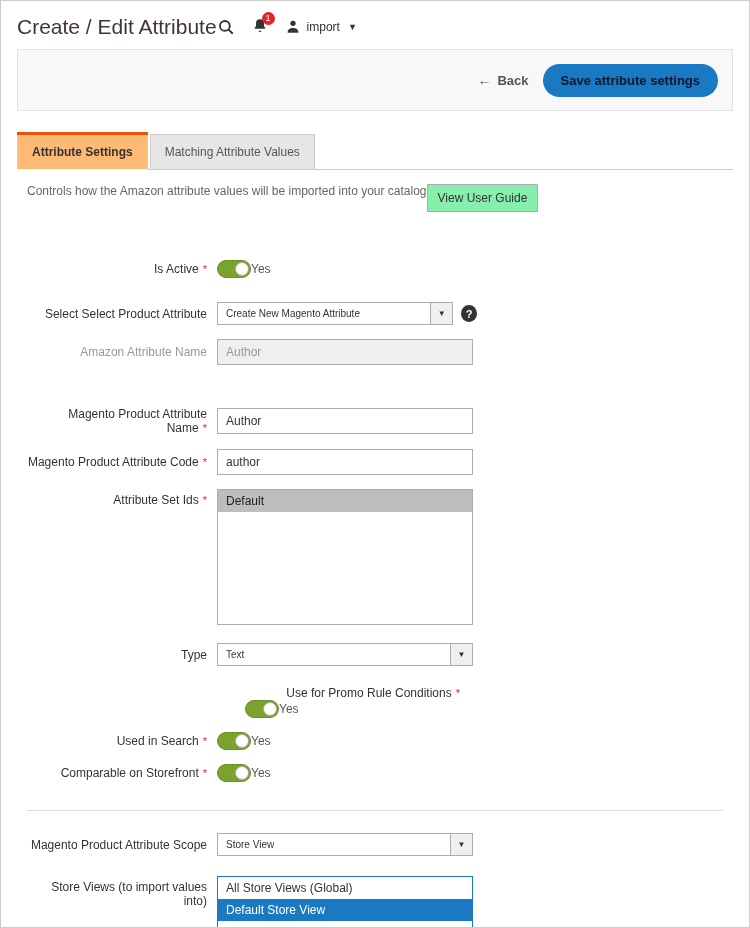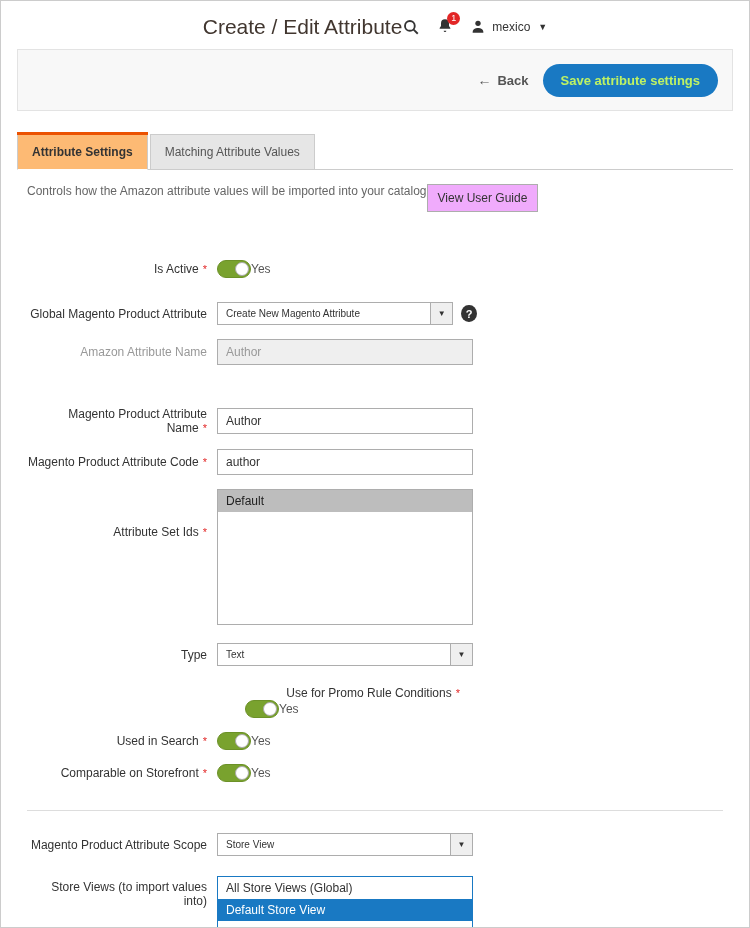--- a/index.html
+++ b/index.html
@@ -9,21 +9,21 @@
     color: #333;
     width: 750px;
     height: 928px;
     overflow: hidden;
     border: 1px solid #ccc;
   }
   .page { padding: 0 16px; }
   .header {
     display: flex;
     align-items: center;
-    justify-content: center;
+    justify-content: flex-start;
     padding: 14px 0 10px;
   }
   .page-title {
     font-size: 21px;
     font-weight: 400;
     color: #41362f;
   }
   .header-right {
     display: flex;
     align-items: center;
@@ -59,21 +59,21 @@
     font-weight: 600;
     color: #555;
     display: inline-flex;
     align-items: center;
     gap: 6px;
     cursor: pointer;
   }
   .back-btn .arrow { font-size: 14px; }
   .save-btn {
     background: #1979c3;
-    color: #bef264;
+    color: #0f172a;
     border: none;
     border-radius: 18px;
     padding: 9px 18px;
     font-size: 13px;
     font-weight: 600;
     cursor: pointer;
   }
 
   .tabs-row {
     display: flex;
@@ -107,21 +107,21 @@
   }
 
   .intro-row {
     display: flex;
     justify-content: flex-start;
     align-items: flex-start;
     padding: 14px 10px 0;
   }
   .intro-text { font-size: 12px; color: #666; }
   .guide-btn {
-    background: #f0abfc;
+    background: #86efac;
     border: 1px solid #adadad;
     padding: 6px 10px;
     font-size: 12px;
     cursor: pointer;
     color: #333;
   }
 
   .form { padding: 20px 10px 0; }
   .field {
     display: flex;
@@ -272,21 +272,21 @@
         </span>
         <span class="notif-badge">1</span>
       </span>
       <span class="user-menu">
         <span>
           <svg viewBox="0 0 24 24" width="16" height="16" fill="currentColor">
               <circle cx="12" cy="8" r="4"></circle>
               <path d="M4 21c0-4 4-6 8-6s8 2 8 6v1H4v-1z"></path>
             </svg>
         </span>
-        <span>mexico</span>
+        <span>import</span>
         <span class="caret">▼</span>
       </span>
     </div>
   </div>
 
   <div class="actions-bar">
     <span class="back-btn">
       <span class="arrow">←</span>
       <span>Back</span>
     </span>
@@ -312,21 +312,21 @@
         <span>Is Active</span><span class="req">*</span>
       </div>
       <div class="control">
         <div class="toggle"></div>
         <span class="toggle-label">Yes</span>
       </div>
     </div>
 
     <div class="field wide-gap">
       <div class="label">
-        <span>Global Magento Product Attribute</span>
+        <span>Select Select Product Attribute</span>
       </div>
       <div class="control">
         <div class="select-wrap">
           <div class="select-body">Create New Magento Attribute</div>
           <div class="select-arrow">▼</div>
         </div>
         <span class="help-icon">?</span>
       </div>
     </div>
 
@@ -353,21 +353,21 @@
     <div class="field">
       <div class="label">
         <span>Magento Product Attribute Code</span><span class="req">*</span>
       </div>
       <div class="control">
         <input class="text-input" value="author" style="">
       </div>
     </div>
 
     <div class="field align-top">
-      <div class="label" style="padding-top:4px;margin-top:32px;">
+      <div class="label" style="padding-top:4px;">
         <span>Attribute Set Ids</span><span class="req">*</span>
       </div>
       <div class="control">
         <div class="listbox">
           <div class="opt sel">Default</div>
         </div>
       </div>
     </div>
 
     <div class="field" style="margin-top:18px;">

